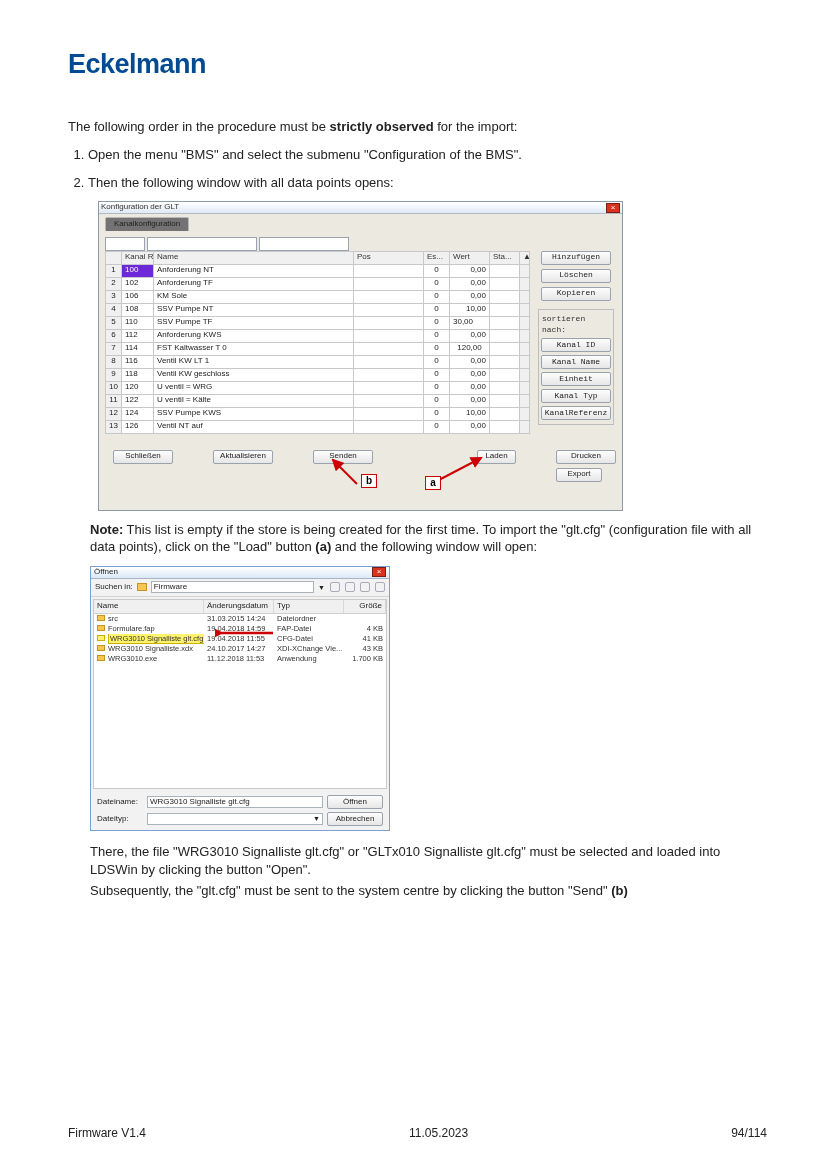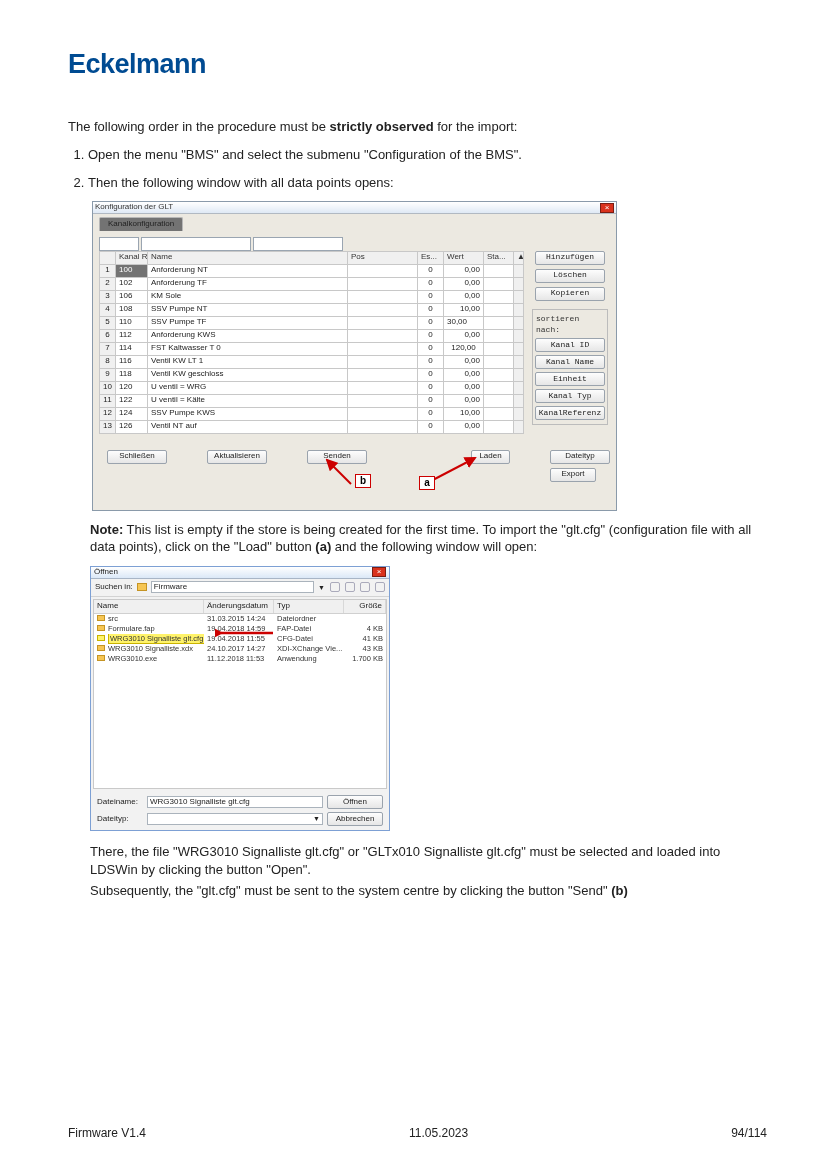--- a/index.html
+++ b/index.html
@@ -19,21 +19,21 @@
     font-family: Arial, Helvetica, sans-serif;
     font-weight: 800;
     font-size: 27px;
     color: #004b92;
     letter-spacing: -0.5px;
     margin-bottom: 36px;
   }
   .intro { margin-bottom: 10px; }
   ol.steps { margin: 0; padding-left: 20px; }
   ol.steps > li { margin-bottom: 10px; }
-  .shot-wrap { margin: 6px 0 10px 24px; position: relative; }
+  .shot-wrap { margin: 6px 0 10px 30px; position: relative; }
 
   
   .win1 {
     width: 525px;
     border: 1px solid #8a9aaa;
     background: #ece9e1;
     font-size: 8.5px;
     position: relative;
   }
   .win1 .titlebar {
@@ -51,21 +51,21 @@
   .win1 .tab { border:1px solid #b7b7b7; border-bottom:none; background:#737373; padding:1px 8px; font-size:8px; border-radius:2px 2px 0 0;}
   .win1 .body { padding:6px; display:flex; gap:6px; }
   .win1 .leftcol { flex:1; }
   .win1 .toprow { display:flex; gap:2px; }
   .win1 .toprow input { height:14px; border:1px solid #9aa5b1; font-size:8px; padding:0 2px;}
   .win1 table { border-collapse: collapse; width:100%; table-layout:fixed; }
   .win1 th, .win1 td { border:1px solid #c8c8c8; padding:0 3px; height:13px; font-size:8px; overflow:hidden; white-space:nowrap; background:#fff;}
   .win1 th { background:#f0f0f0; color:#333; font-weight:normal; text-align:left;}
   .win1 td.idx { width:14px; text-align:center; background:#f0f0f0;}
   .win1 td.ref { width:26px; }
-  .win1 td.sel { background:#737373; color:#fff;}
+  .win1 td.sel { background:#6d28d9; color:#fff;}
   .win1 .rightcol { width:80px; display:flex; flex-direction:column; gap:4px; align-items:center; padding-top:14px;font-family:Liberation Mono, monospace;}
   .win1 .btn, .winbtn {
     width:70px; height:14px; background:linear-gradient(#fdfdfd,#e6e6e6);
     border:1px solid #9aa3ad; border-radius:2px; font-size:8px;
     display:flex; align-items:center; justify-content:center; color:#222;
   }
   .win1 .grp { border:1px solid #bcbcbc; padding:4px 3px; width:76px; display:flex; flex-direction:column; gap:3px; align-items:center; margin-top:4px;}
   .win1 .grp .lbl { font-size:8px; color:#333; align-self:flex-start;}
   .win1 .bottombar { display:flex; gap:40px; padding:10px 6px 28px 14px; position:relative;}
   .callout { position:absolute; display:flex; align-items:center; }
@@ -312,21 +312,21 @@
       </div>
     </div>
   </div>
   <div class="bottombar">
     <div class="winbtn" style="width:60px">Schließen</div>
     <div class="winbtn" style="width:60px">Aktualisieren</div>
     <div class="winbtn" style="width:60px">Senden</div>
     <div style="flex:1"></div>
     <div class="winbtn" style="width:39px">Laden</div>
     <div style="display:flex; flex-direction:column; gap:4px;">
-      <div class="winbtn" style="width:60px">Dateityp</div>
+      <div class="winbtn" style="width:60px">Drucken</div>
       <div class="winbtn" style="width:46px">Export</div>
     </div>
 
     <div class="callout" style="left:230px; top:14px;">
       <svg width="40" height="30">
             <defs>
               <marker id="ah1" markerWidth="6" markerHeight="6" refX="5" refY="3" orient="auto">
                 <path d="M0,0 L6,3 L0,6 Z" fill="#c00"></path>
               </marker>
             </defs>

